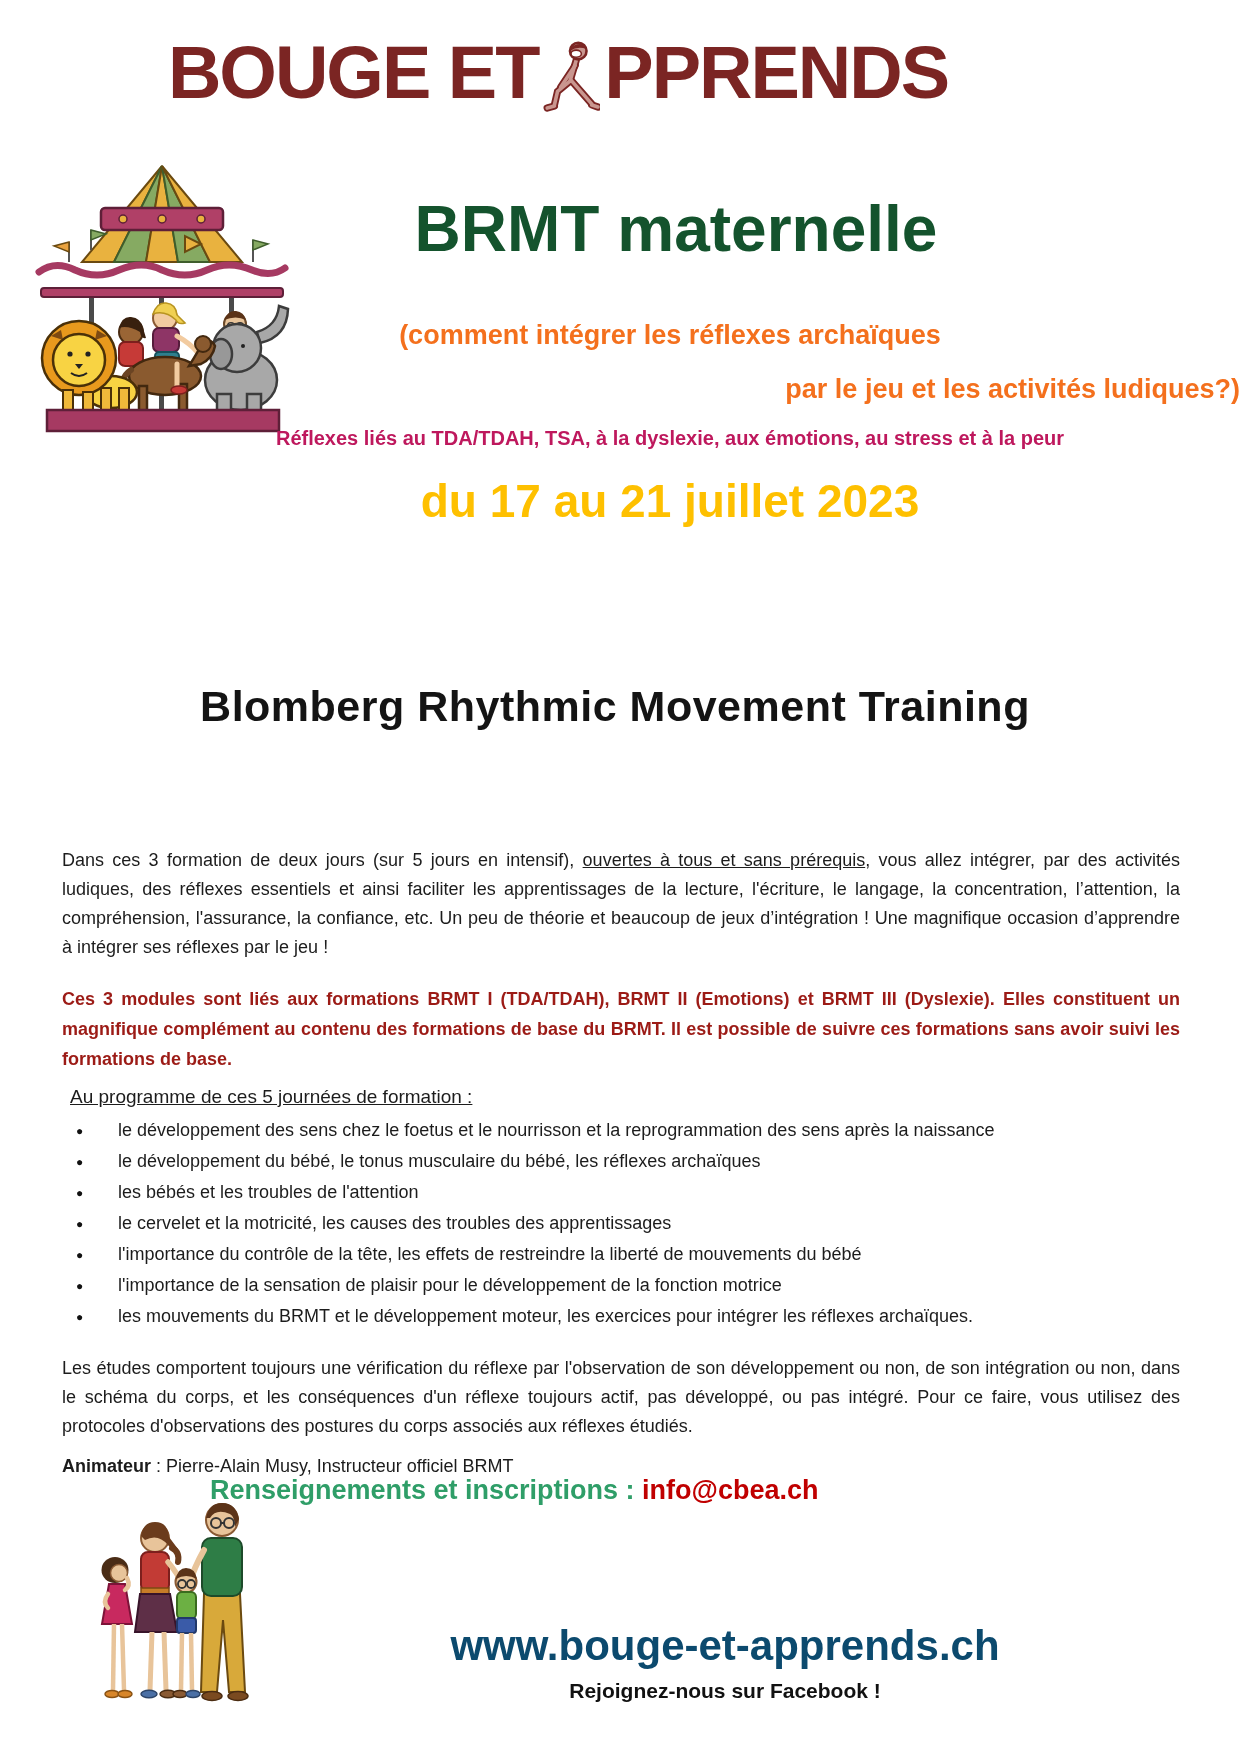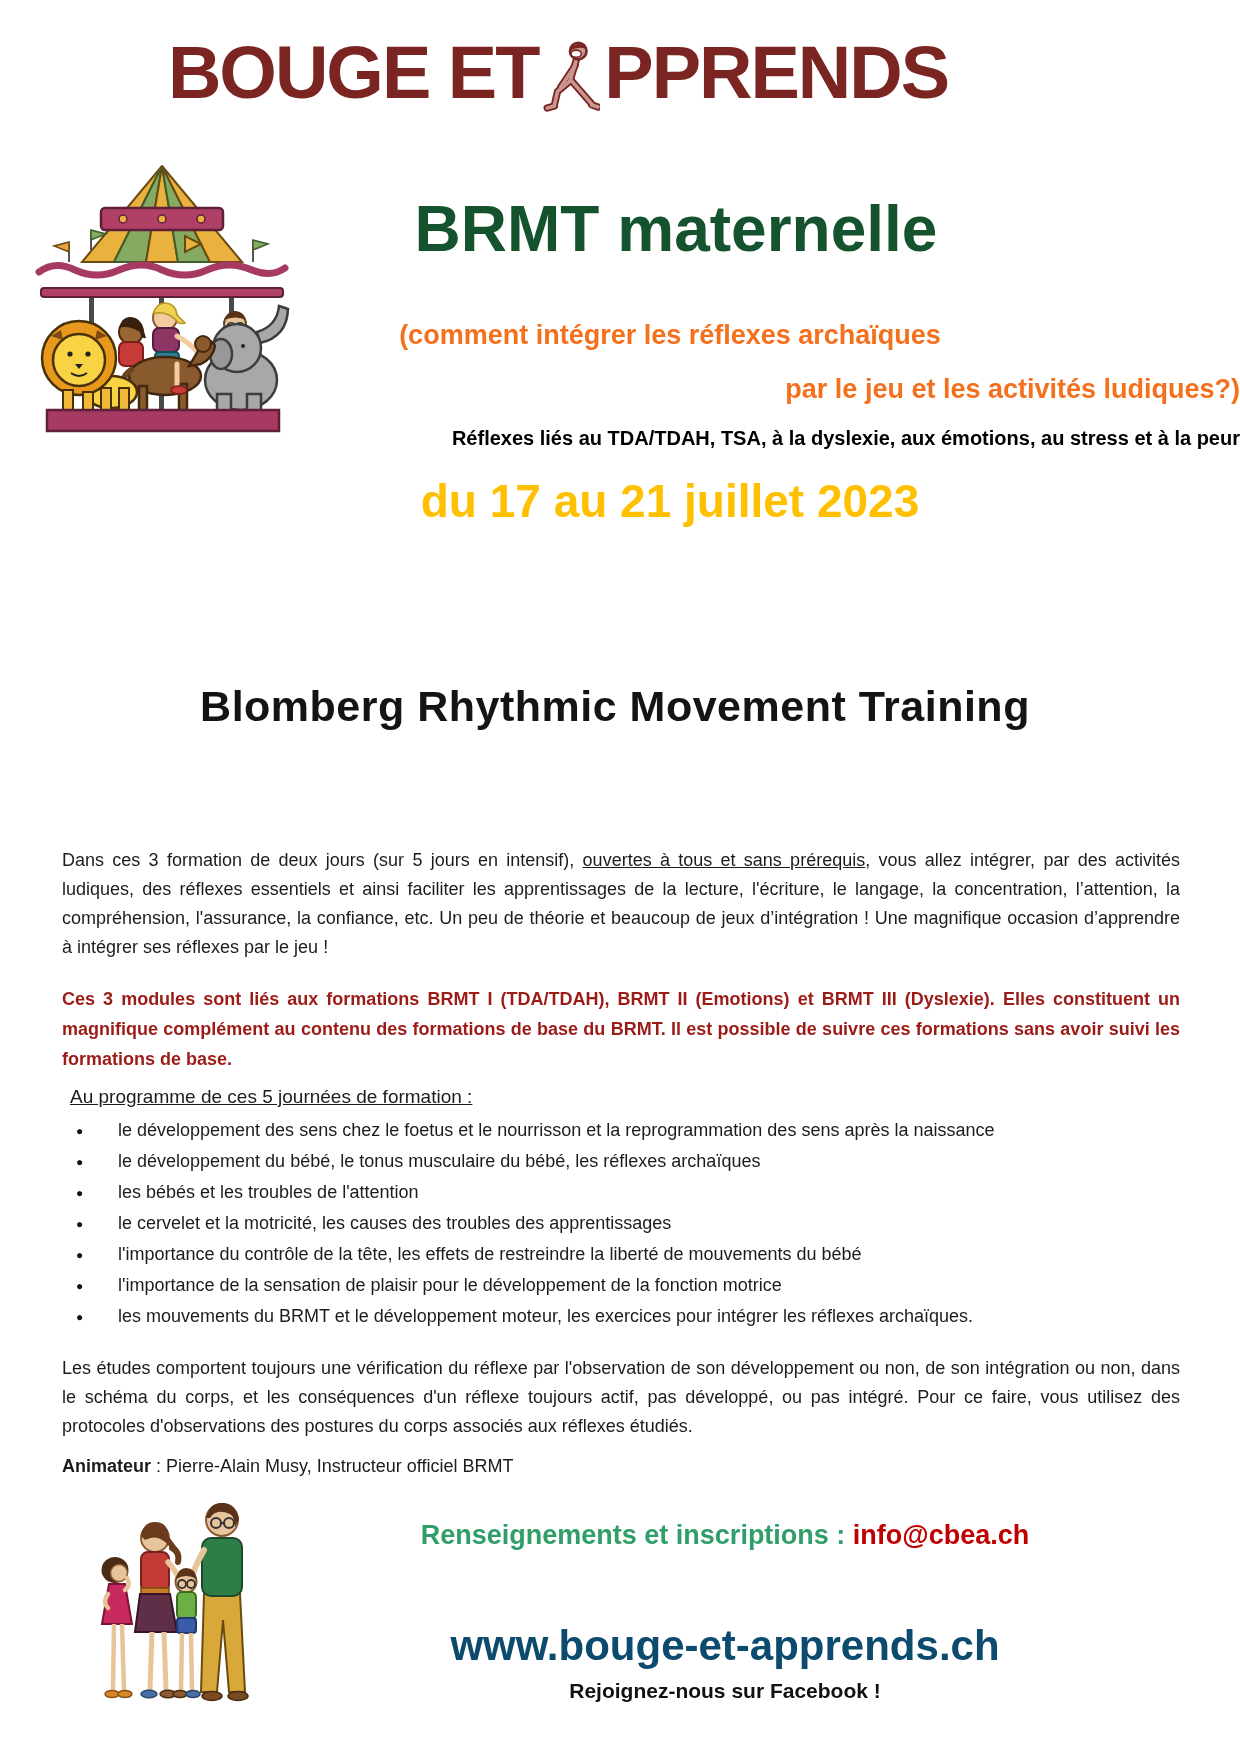--- a/index.html
+++ b/index.html
@@ -13,39 +13,39 @@
   .brand{
     top:30px;left:0;width:1116px;text-align:center;
     font-size:74px;font-weight:bold;color:#7b2523;letter-spacing:-2px;
     display:flex;align-items:flex-end;justify-content:center;gap:2px;
   }
   .brand svg{display:block;margin:0 2px -4px 2px;}
   
   .hero-title   {top:192px;left:106px;width:1140px;text-align:center;font-size:64px;font-weight:bold;color:#14532d;}
   .hero-sub1    {top:320px;left:100px;width:1140px;text-align:center;font-size:27px;font-weight:bold;color:#f4701d;}
   .hero-sub2    {top:374px;left:100px;width:1140px;text-align:right;font-size:27px;font-weight:bold;color:#f4701d;}
-  .hero-green   {top:427px;left:100px;width:1140px;text-align:right;font-size:20px;font-weight:bold;color:#000000;}
+  .hero-green   {top:427px;left:100px;width:1140px;text-align:center;font-size:20px;font-weight:bold;color:#be185d;}
   .hero-dates   {top:474px;left:100px;width:1140px;text-align:center;font-size:46px;font-weight:bold;color:#fec000;}
   .hero-loc     {top:550px;left:100px;width:1140px;text-align:center;font-size:35px;font-weight:bold;color:#c00000;}
   
   .tr-title{top:682px;left:0;width:1230px;text-align:center;font-size:43px;font-weight:bold;color:#141414;letter-spacing:0.5px;}
   .tr-sub  {top:748px;left:0;width:1230px;text-align:center;font-size:31px;font-weight:bold;color:#141414;}
   
   .para{left:62px;width:1118px;font-size:18px;line-height:29px;text-align:justify;}
   .p-intro{top:828px;}
   .p-modules{top:966px;font-weight:bold;color:#9c1b16;line-height:30px;}
   .p-program-h{top:1086px;left:70px;font-size:19px;text-decoration:underline;}
   .bullets{top:1116px;left:70px;width:1108px;margin:0;padding:0;list-style:none;font-size:18px;}
   .bullets li{position:relative;padding-left:48px;line-height:29px;margin-bottom:2px;}
   .bullets li::before{content:"●";position:absolute;left:6px;top:1px;font-size:12px;color:#111;}
   .p-studies{top:1336px;}
   .p-animator{top:1438px;left:62px;width:1118px;font-size:18px;}
   .p-animator b{font-weight:bold;}
   
-  .contact {top:1520px;left:210px;width:1030px;text-align:center;font-size:27px;font-weight:bold;color:#2f9e68;}
+  .contact {top:1475px;left:210px;width:1030px;text-align:left;font-size:27px;font-weight:bold;color:#2f9e68;}
   .contact .email{color:#c00000;}
   .website {top:1622px;left:210px;width:1030px;text-align:center;font-size:42px;font-weight:bold;color:#0c4a6e;}
   .facebook{top:1679px;left:210px;width:1030px;text-align:center;font-size:21px;font-weight:bold;color:#111111;}
   .carousel{top:160px;left:26px;}
   .family{top:1498px;left:92px;}
 </style>
 </head>
 <body>
 
 <div id="page">

